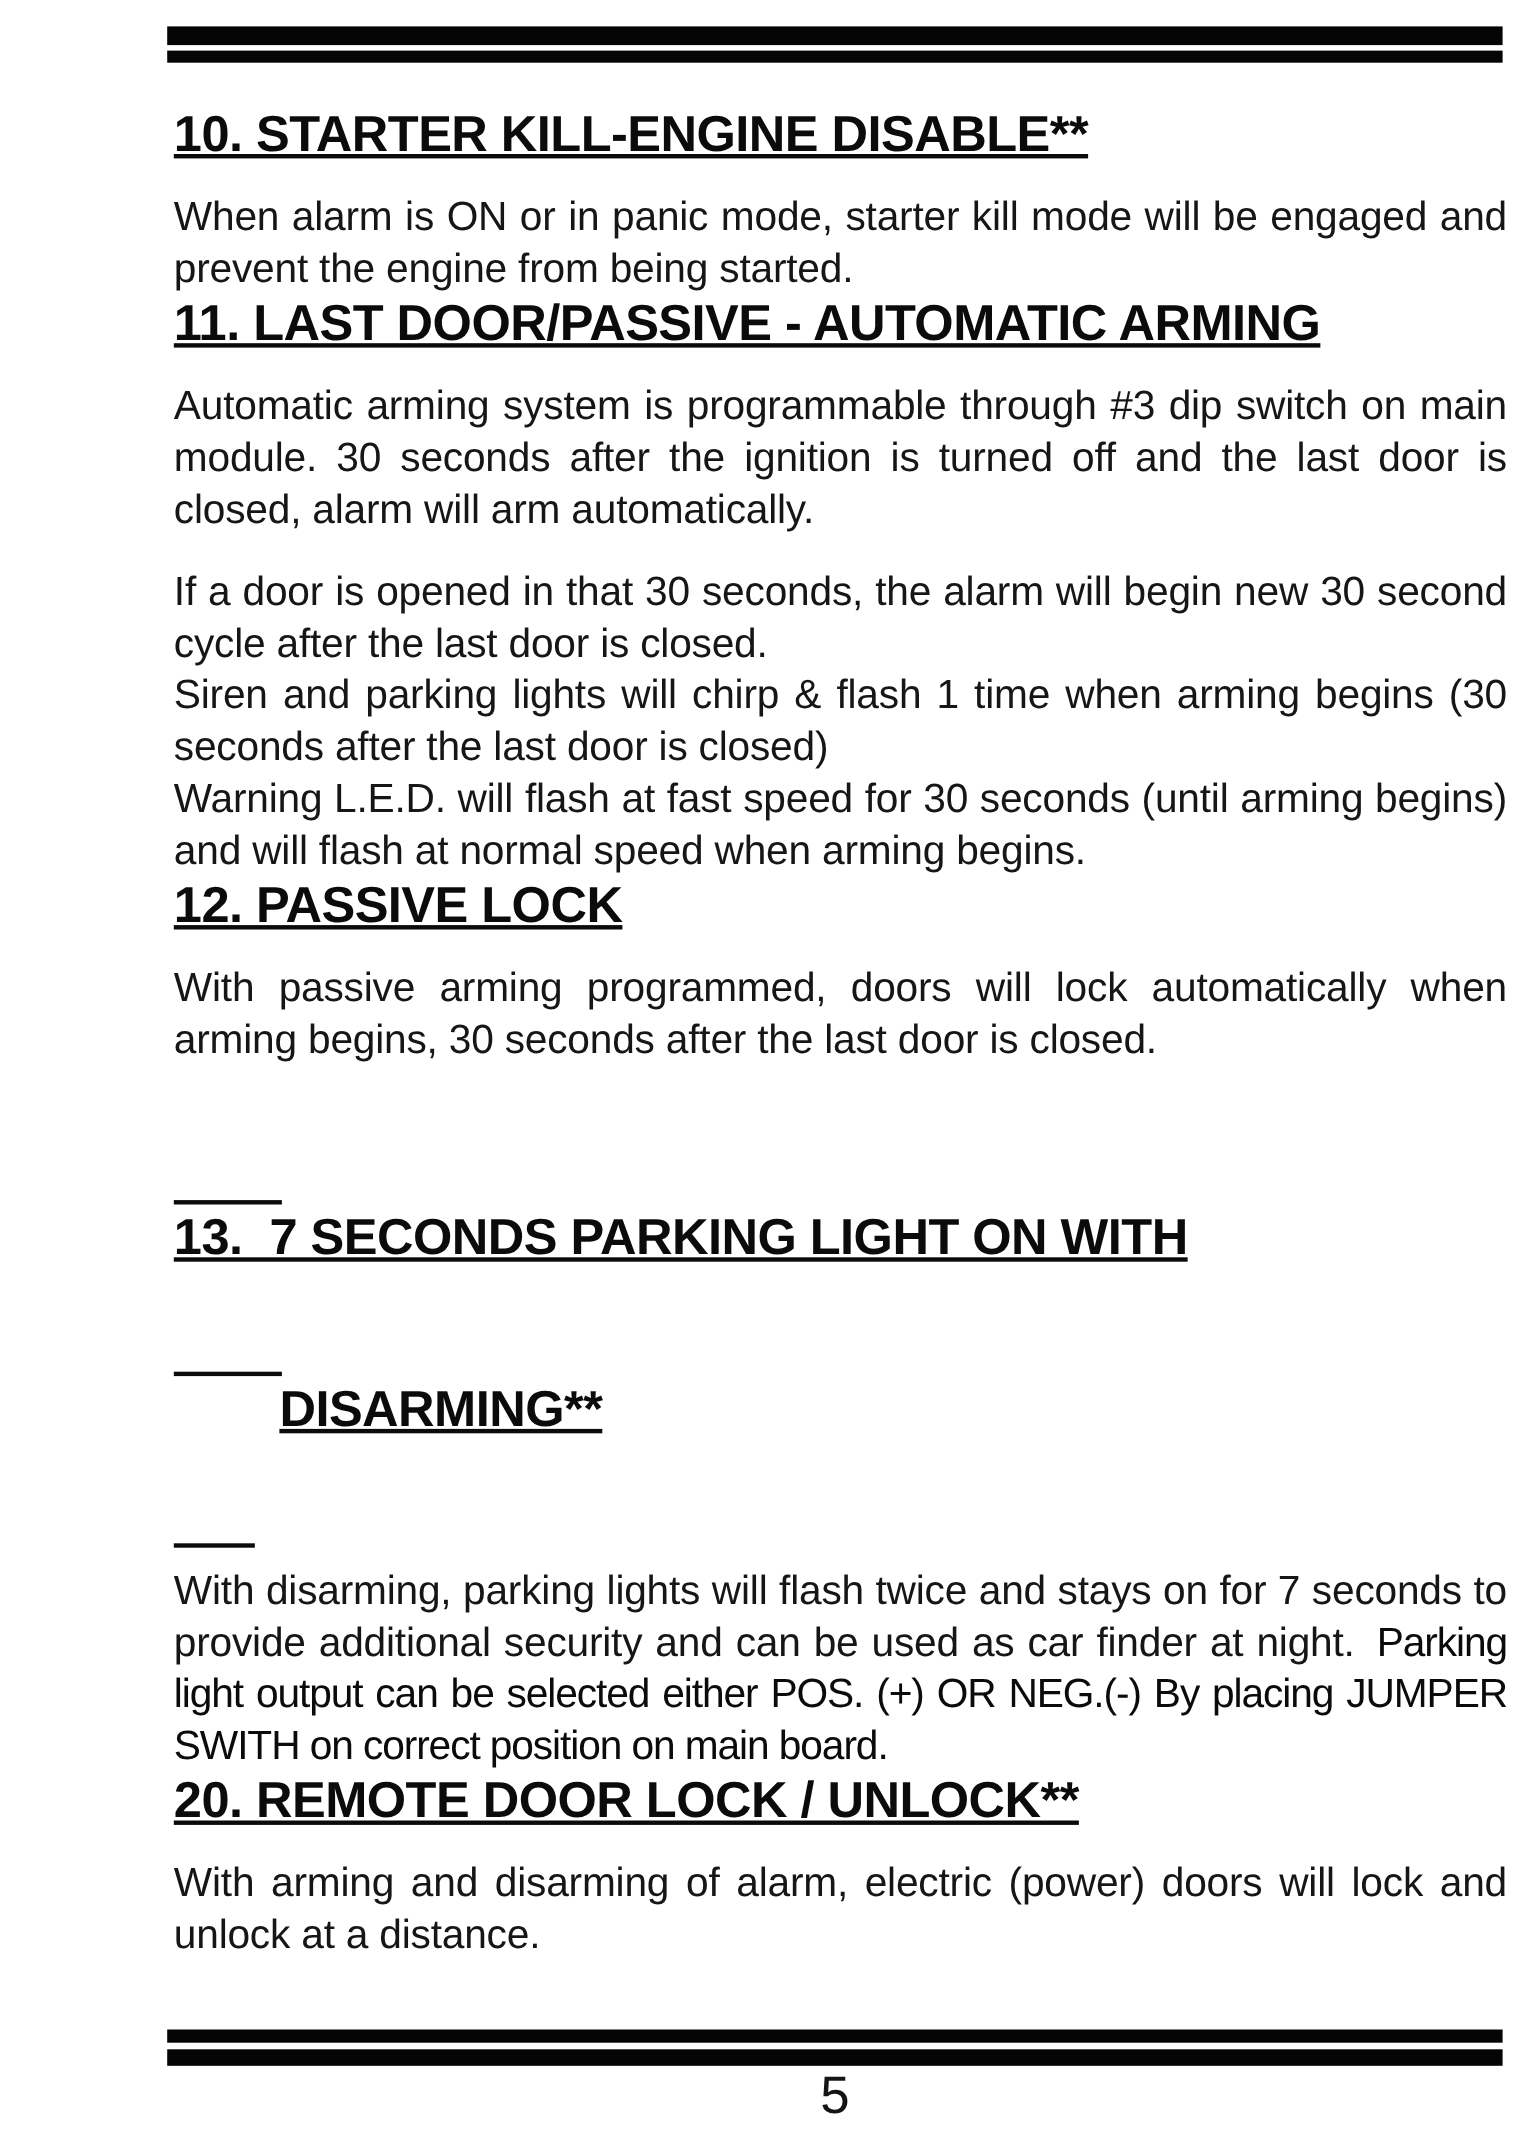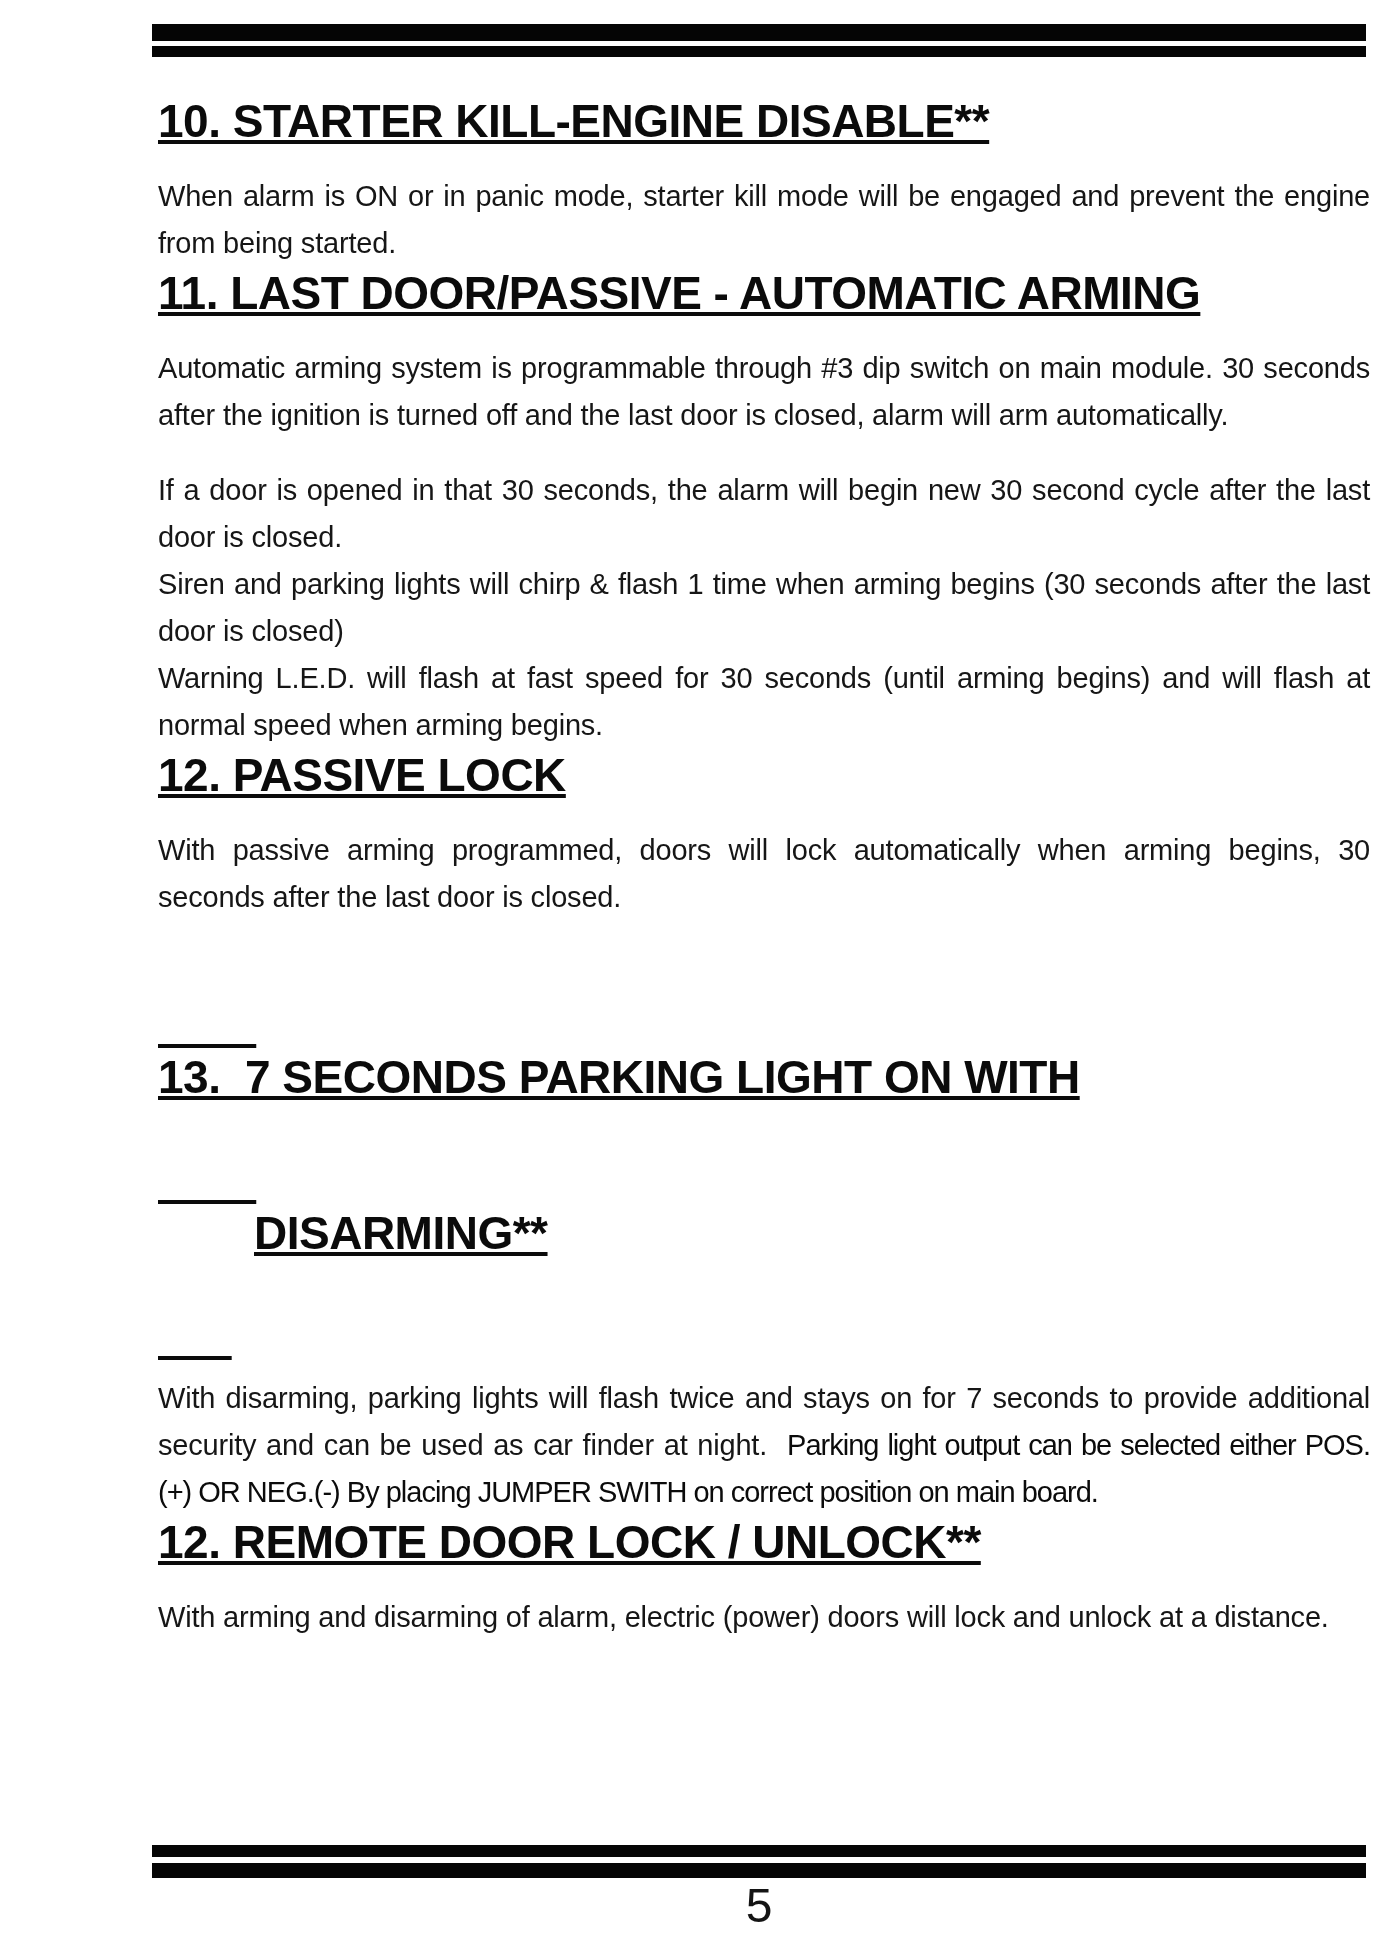--- a/index.html
+++ b/index.html
@@ -51,21 +51,21 @@
     color: #0b0b0b;
     white-space: pre-wrap;
     text-decoration: underline;
   }
   .sec-13 h2 { margin-bottom: 12px; }
   .h-line { display: block; }
   .h-indent { padding-left: 96px; }
 
   p {
     margin: 0;
-    font-size: 29px;
+    font-size: 37px;
     line-height: 47px;
     letter-spacing: -0.2px;
     text-align: justify;
     color: #161616;
   }
   p.gap-top { margin-top: 28px; }
   .bold-run {
     font-weight: normal;
     letter-spacing: -1px;
     margin-left: 20px;
@@ -116,21 +116,21 @@
 
     <section class="sec-13">
       <h2>
         <span class="h-line">13.  7 SECONDS PARKING LIGHT ON WITH</span>
         <span class="h-line h-indent">DISARMING**</span>
       </h2>
       <p><span>With disarming, parking lights will flash twice and stays on for 7 seconds to provide additional security and can be used as car finder at night.</span><span class="bold-run">Parking light output can be selected either POS. (+) OR NEG.(-) By placing JUMPER SWITH on correct position on main board.</span></p>
     </section>
 
     <section class="sec-14">
-      <h2>12. REMOTE DOOR LOCK / UNLOCK**</h2>
+      <h2>20. REMOTE DOOR LOCK / UNLOCK**</h2>
       <p>With arming and disarming of alarm, electric (power) doors will lock and unlock at a distance.</p>
     </section>
 
   </div>
 
   <div class="rule rule-bottom">
     <div class="bar bar-a"></div>
     <div class="bar bar-b"></div>
   </div>
 

